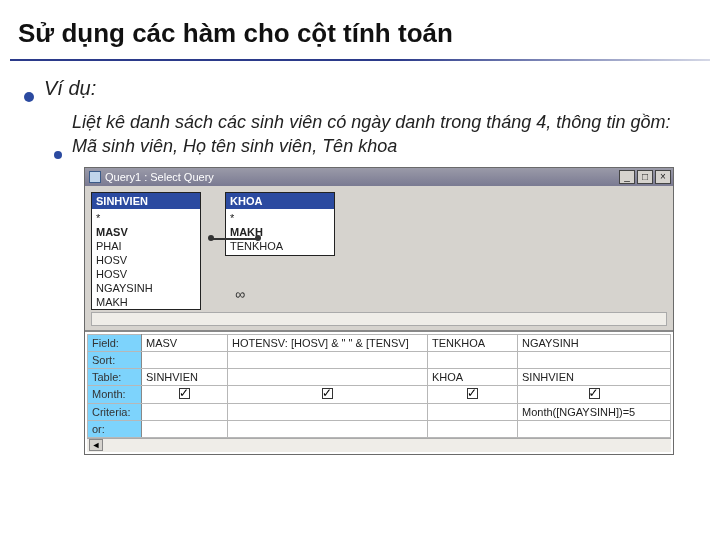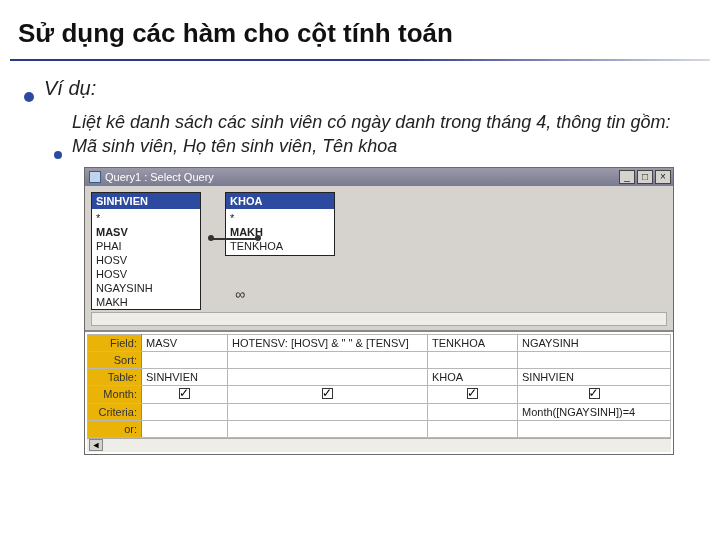--- a/index.html
+++ b/index.html
@@ -91,21 +91,21 @@
     border:1px solid #b7b7b7;
     font-size:11px;
     padding:2px 4px;
     height:16px;
     color:#222;
     background:#fff;
     white-space:nowrap;
     overflow:hidden;
   }
   .designgrid .rowhdr {
-    width:54px; text-align:right; background:#eab308; color:#333;
+    width:54px; background:#7dd3fc; color:#333;
     border-right:1px solid #888;
   }
   .chk { text-align:center; }
   .chkbox {
     display:inline-block; width:11px; height:11px; border:1px solid #333; background:#fff; position:relative;
   }
   .chkbox.checked::after {
     content:"✓"; position:absolute; left:-1px; top:-3px; font-size:12px; color:#000;
   }
   .hscroll {
@@ -210,21 +210,21 @@
           <td class="chk"><span class="chkbox checked"></span></td>
           <td class="chk"><span class="chkbox checked"></span></td>
           <td class="chk"><span class="chkbox checked"></span></td>
           <td class="chk"><span class="chkbox checked"></span></td>
         </tr>
         <tr>
           <td class="rowhdr">Criteria:</td>
           <td></td>
           <td></td>
           <td></td>
-          <td>Month([NGAYSINH])=4</td>
+          <td>Month([NGAYSINH])=5</td>
         </tr>
         <tr>
           <td class="rowhdr">or:</td>
           <td></td>
           <td></td>
           <td></td>
           <td></td>
         </tr>
       </tbody>
         </table>

